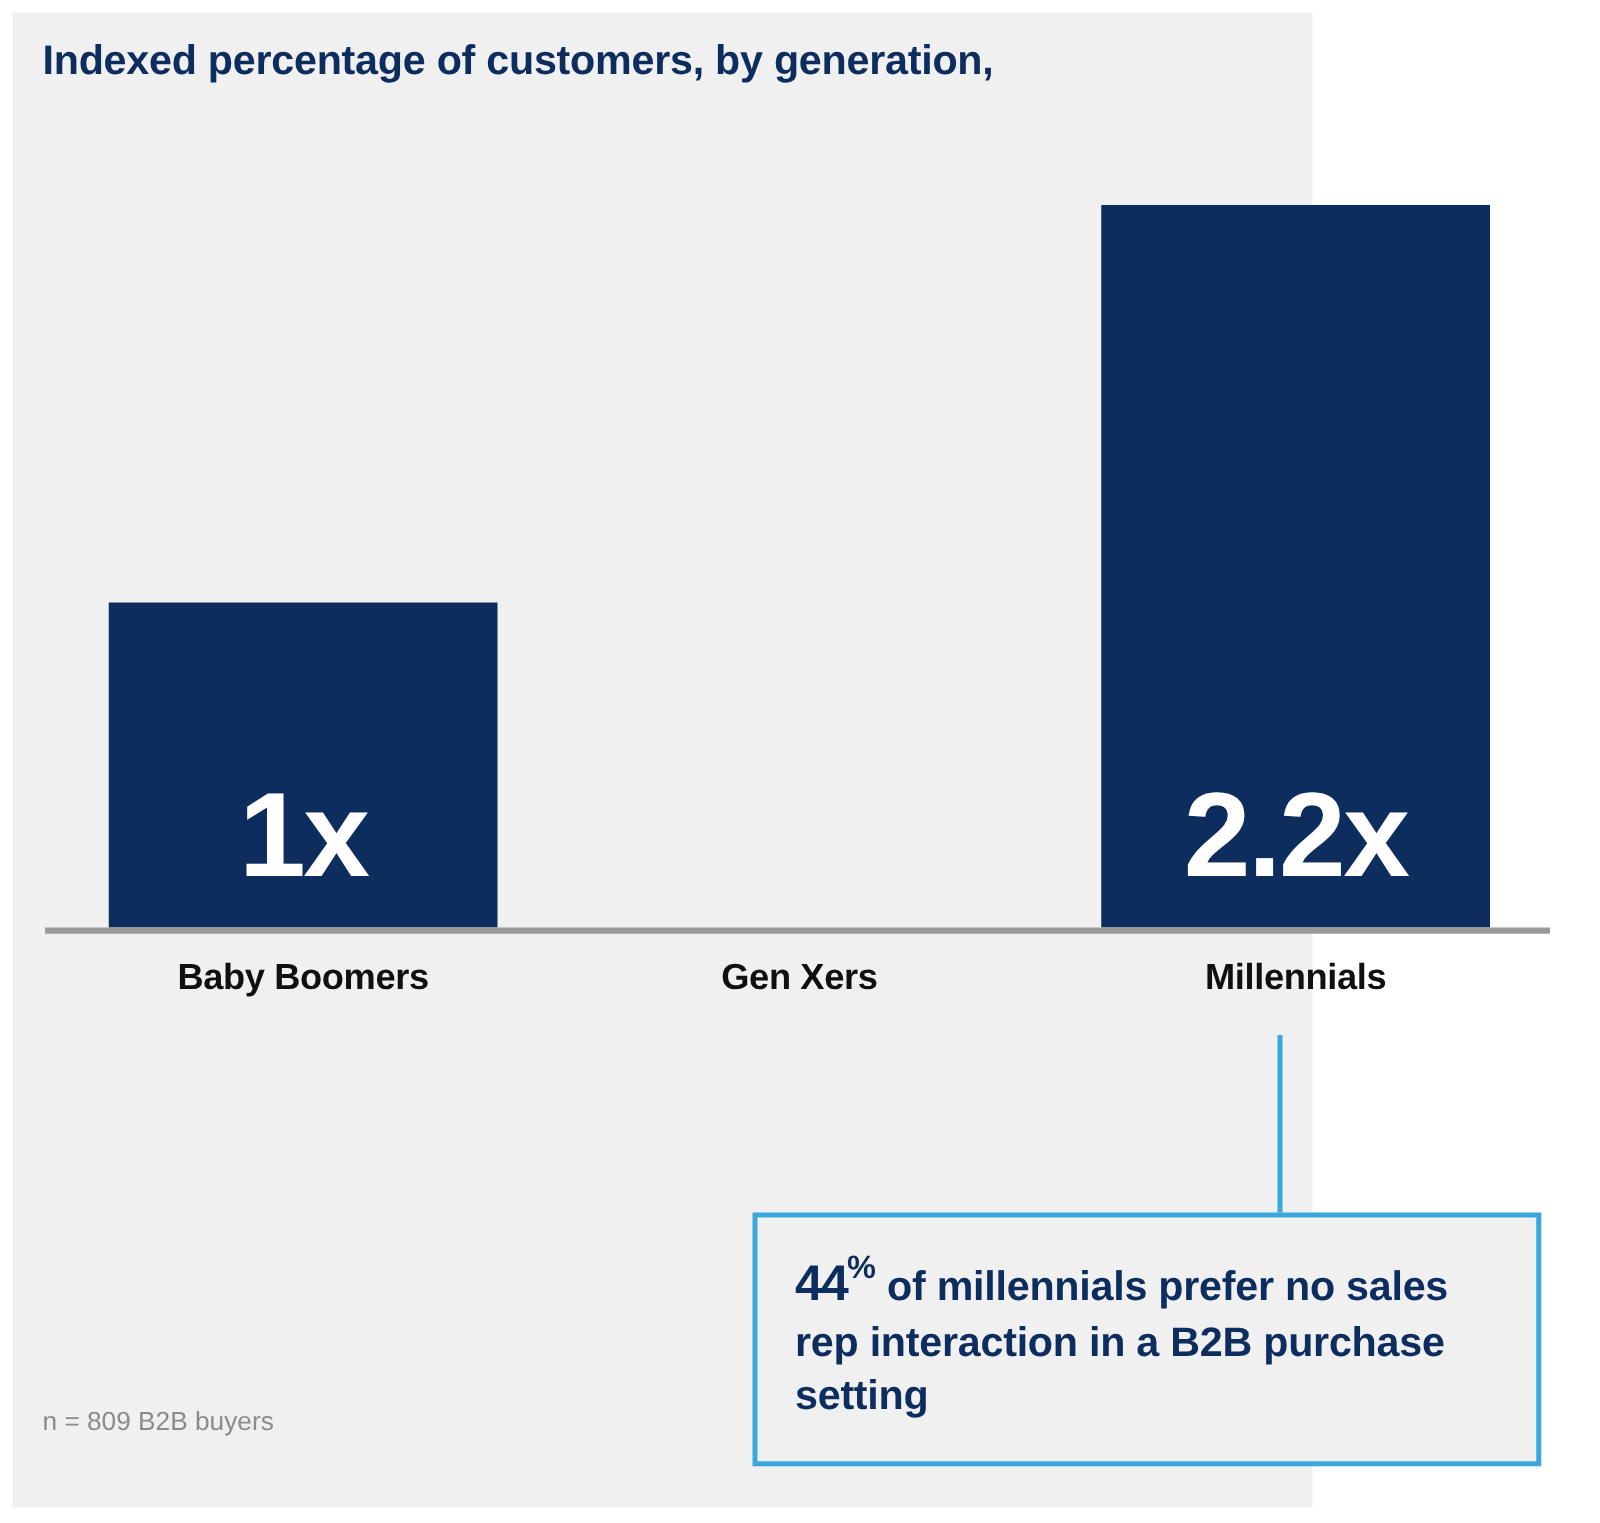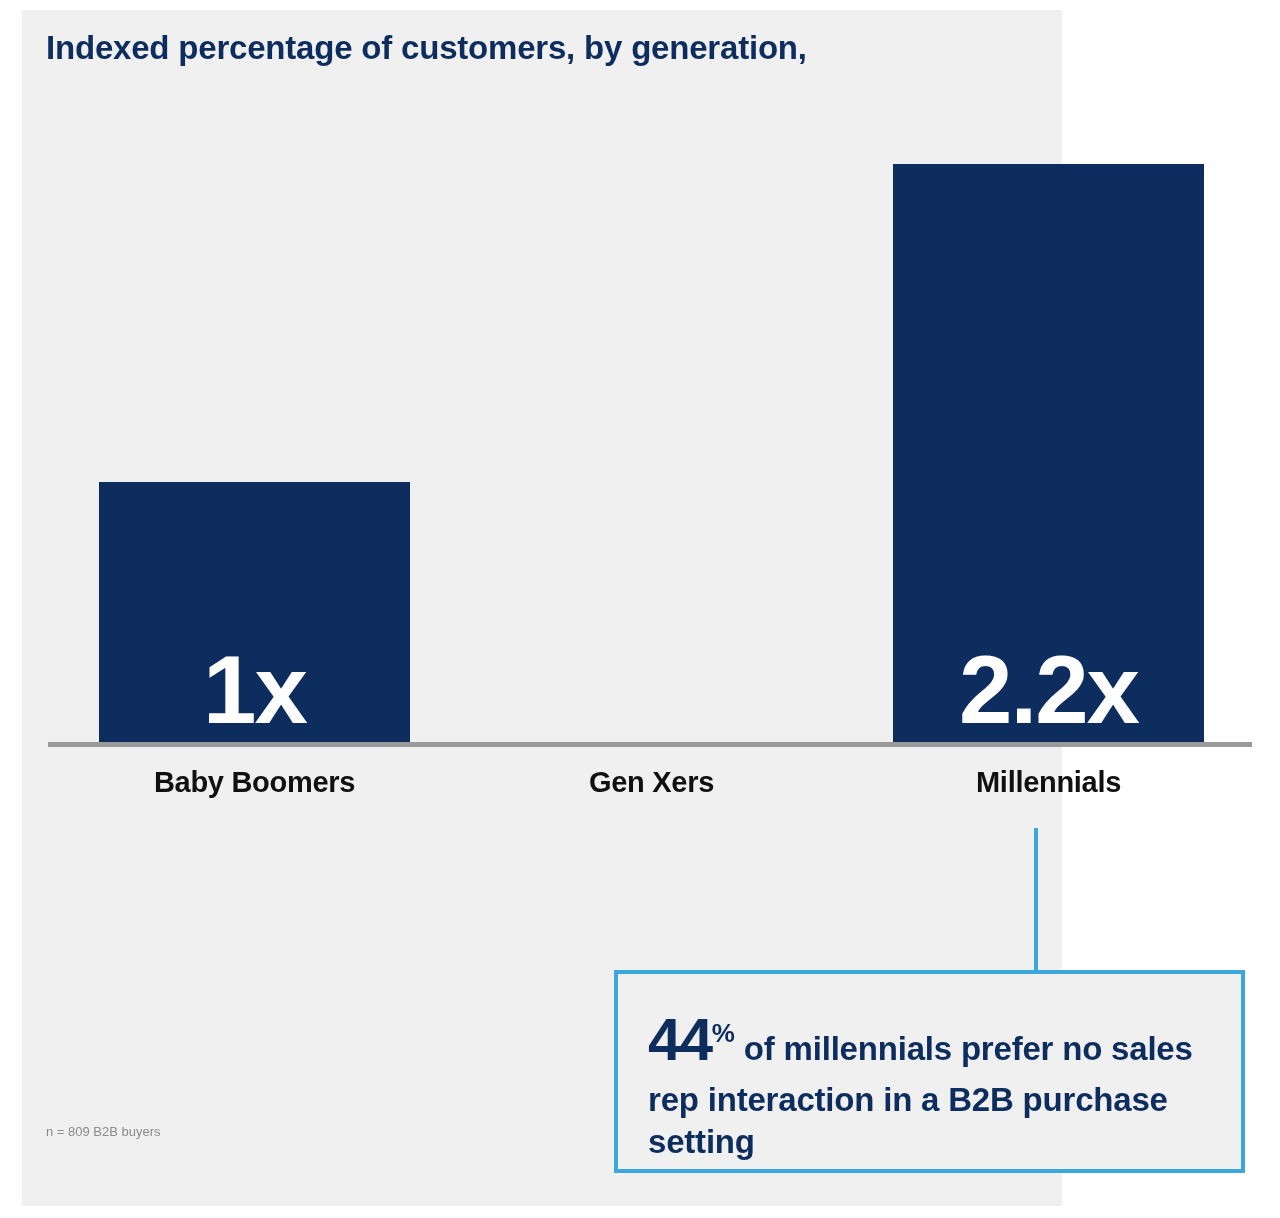--- a/index.html
+++ b/index.html
@@ -15,21 +15,20 @@
   }
 
   
   #figure {
     position: absolute;
     left: 10px;
     top: 10px;
     width: 1040px;
     height: 1196px;
     background: #f0f0f0;
-    margin-left: 12px;
   }
 
   
   #title {
     position: absolute;
     left: 24px;
     top: 16px;
     width: 1100px;
     color: #0d2d5e;
     font-size: 33px;
@@ -50,21 +49,21 @@
 
   .bar {
     position: absolute;
     background: #0c2d5e;
     box-sizing: border-box;
   }
   .bar-value {
     position: absolute;
     left: 0;
     right: 0;
-    bottom: 7px;
+    bottom: 28px;
     text-align: center;
     color: #ffffff;
     font-size: 96px;
     font-weight: bold;
     line-height: 0.95;
     letter-spacing: -2px;
   }
 
   #axis-line {
     position: absolute;
@@ -119,40 +118,40 @@
     left: 30px;
     top: 28px;
     right: 18px;
     color: #0d2d5e;
     font-size: 33px;
     font-weight: bold;
     line-height: 1.28;
     letter-spacing: -0.2px;
   }
   #callout-big {
-    font-size: 60px;
+    font-size: 40px;
     font-weight: bold;
     letter-spacing: -1.5px;
   }
   #callout-pct {
     font-size: 26px;
     font-weight: bold;
     vertical-align: super;
     position: relative;
     top: -6px;
     letter-spacing: 0;
   }
 
   
   #footnote {
     position: absolute;
     left: 24px;
     top: 1112px;
     color: #8b8b8b;
-    font-size: 13px;
+    font-size: 21px;
     line-height: 1.55;
     font-weight: normal;
   }
   #footnote span { display: block; }
 </style>
 </head>
 <body>
 
 <div id="figure">
 

